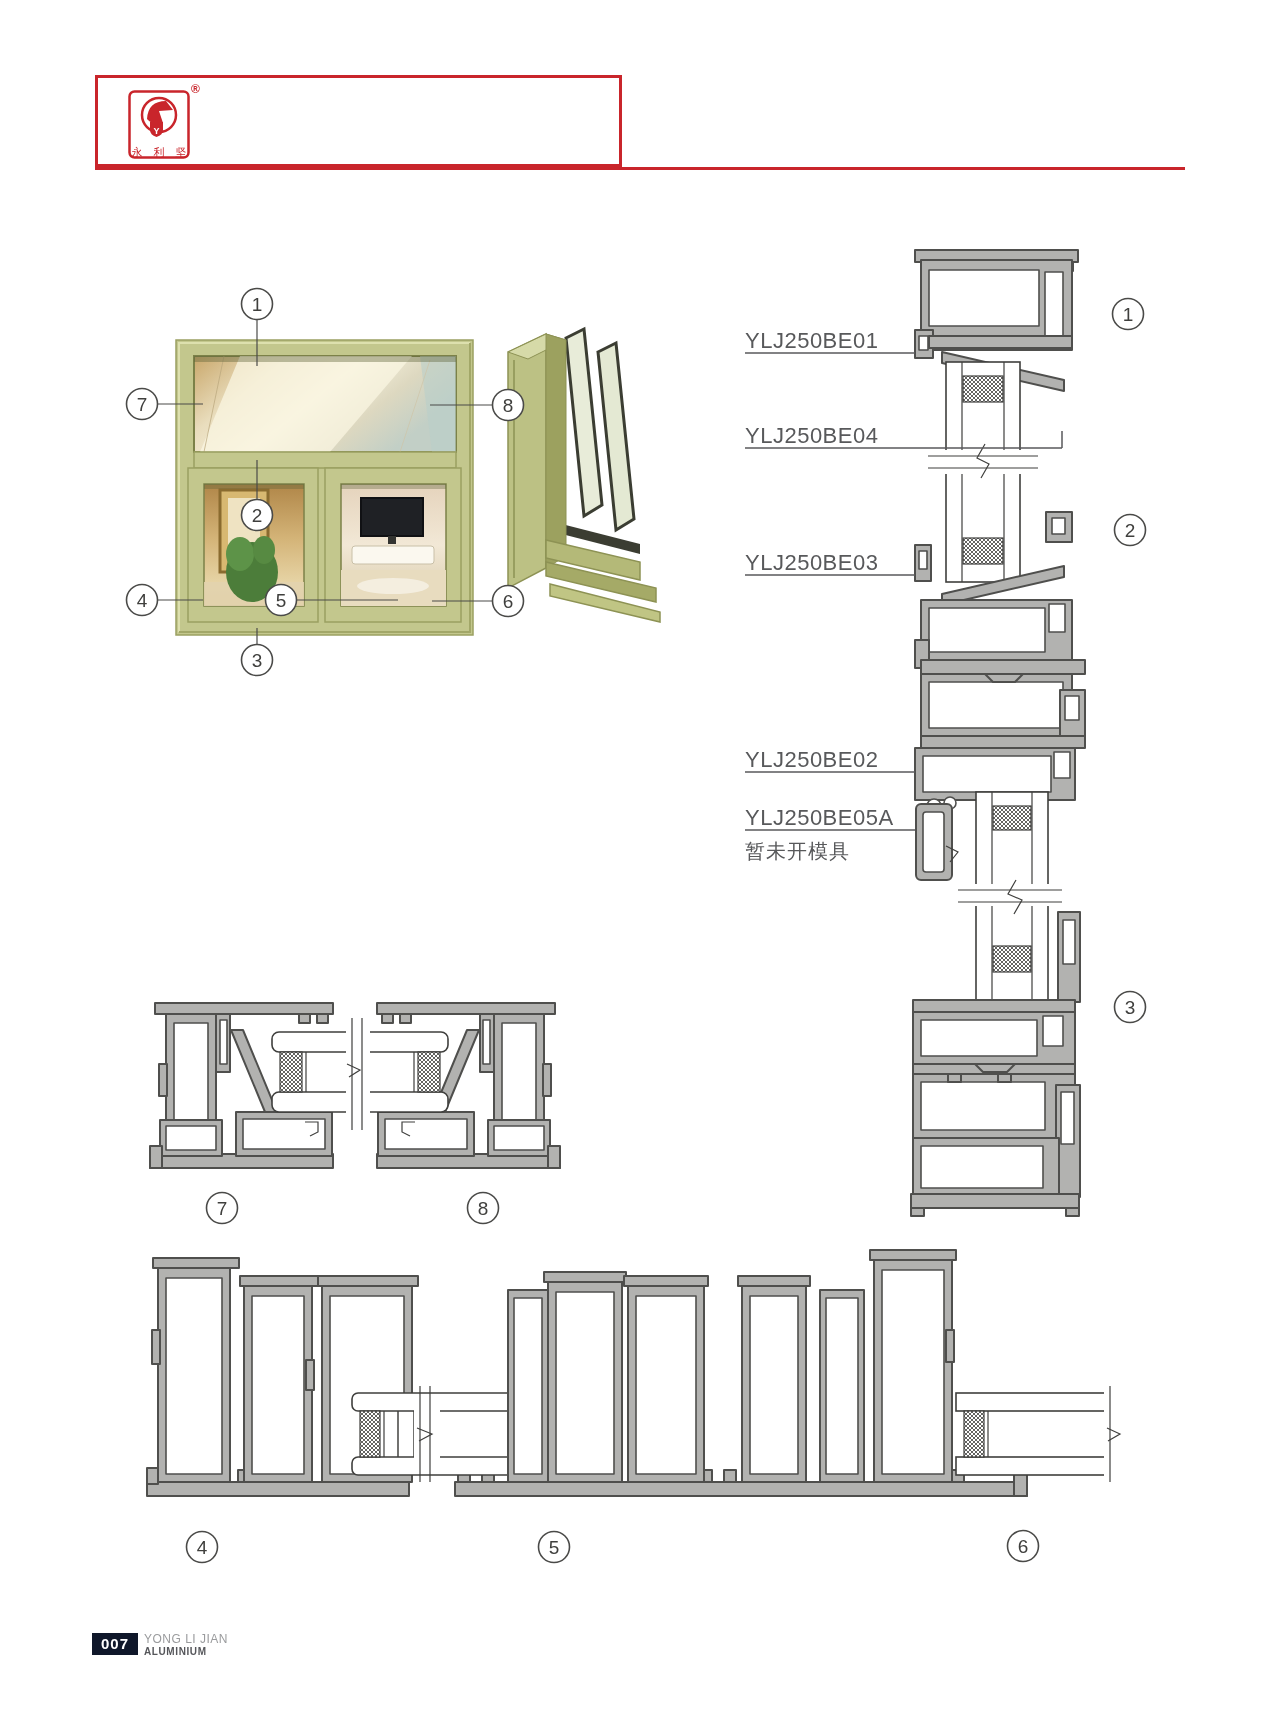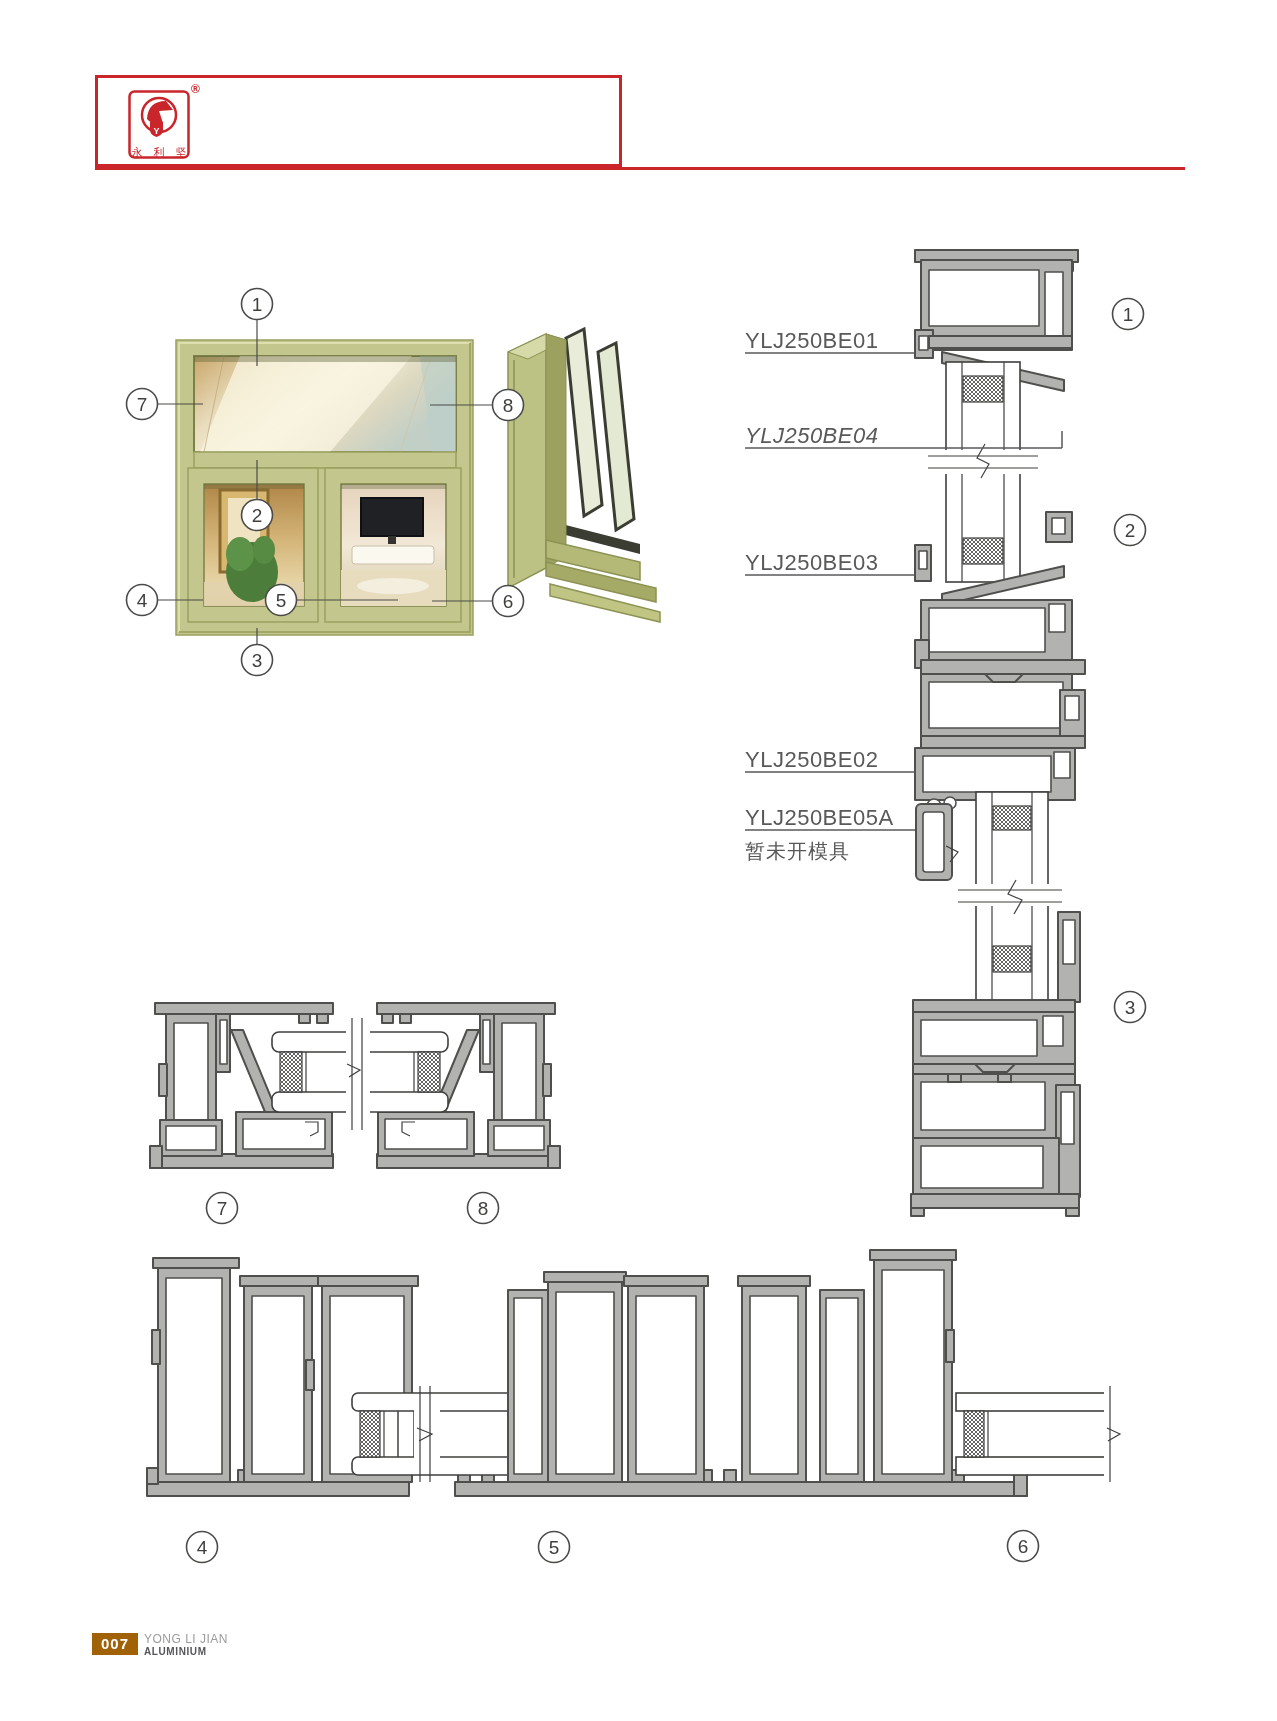--- a/index.html
+++ b/index.html
@@ -17,21 +17,21 @@
             font-size:31px;color:#8a8b8d;letter-spacing:1px;white-space:nowrap;}
   .title-en{position:absolute;right:162px;top:141px;width:500px;text-align:right;
             font-size:17px;color:#8a8b8d;white-space:nowrap;}
   .header-line{position:absolute;left:95px;top:167px;width:1090px;height:3px;background:#c9252b;}
 
   
   .plabel{position:absolute;font-size:22px;color:#58595b;letter-spacing:0.5px;white-space:nowrap;}
   .pnote{position:absolute;font-size:20px;color:#58595b;letter-spacing:1px;white-space:nowrap;}
 
   
-  .page-badge{position:absolute;left:92px;top:1633px;width:46px;height:22px;background:#a16207;
+  .page-badge{position:absolute;left:92px;top:1633px;width:46px;height:22px;background:#0f172a;
               color:#ffffff;font-size:15px;font-weight:bold;text-align:center;line-height:22px;letter-spacing:1px;}
   .brand{position:absolute;left:144px;top:1633px;line-height:1;}
   .brand .t{font-size:12px;color:#9a9b9d;letter-spacing:0.5px;display:block;}
   .brand .b{font-size:10px;font-weight:bold;color:#55565a;letter-spacing:0.6px;display:block;margin-top:2px;}
 
   
   svg{display:block;}
   .al{fill:#b2b2b0;stroke:#4f4f4d;stroke-width:2;stroke-linejoin:round;}
   .ch{fill:#ffffff;stroke:#4f4f4d;stroke-width:1.6;stroke-linejoin:round;}
   .gl{fill:#ffffff;stroke:#3f3f3d;stroke-width:1.6;}
@@ -401,21 +401,21 @@
       <circle class="co" cx="202" cy="1547" r="15.5"></circle>
       <text class="ct" x="202" y="1553.5">4</text>
       <circle class="co" cx="554" cy="1547" r="15.5"></circle>
       <text class="ct" x="554" y="1553.5">5</text>
       <circle class="co" cx="1023" cy="1546" r="15.5"></circle>
       <text class="ct" x="1023" y="1552.5">6</text>
     </g>
   </svg>
 
   <div class="plabel" style="left:745px;top:328px;">YLJ250BE01</div>
-  <div class="plabel" style="left:745px;top:423px;font-style:italic;">YLJ250BE04</div>
+  <div class="plabel" style="left:745px;top:423px;">YLJ250BE04</div>
   <div class="plabel" style="left:745px;top:550px;text-align:center;">YLJ250BE03</div>
   <div class="plabel" style="left:745px;top:747px;">YLJ250BE02</div>
   <div class="plabel" style="left:745px;top:805px;">YLJ250BE05A</div>
   <div class="pnote" style="left:745px;top:838px;">暂未开模具</div>
 
   <div class="page-badge">007</div>
   <div class="brand">
     <span class="t">YONG LI JIAN</span>
     <span class="b">ALUMINIUM</span>
   </div>

